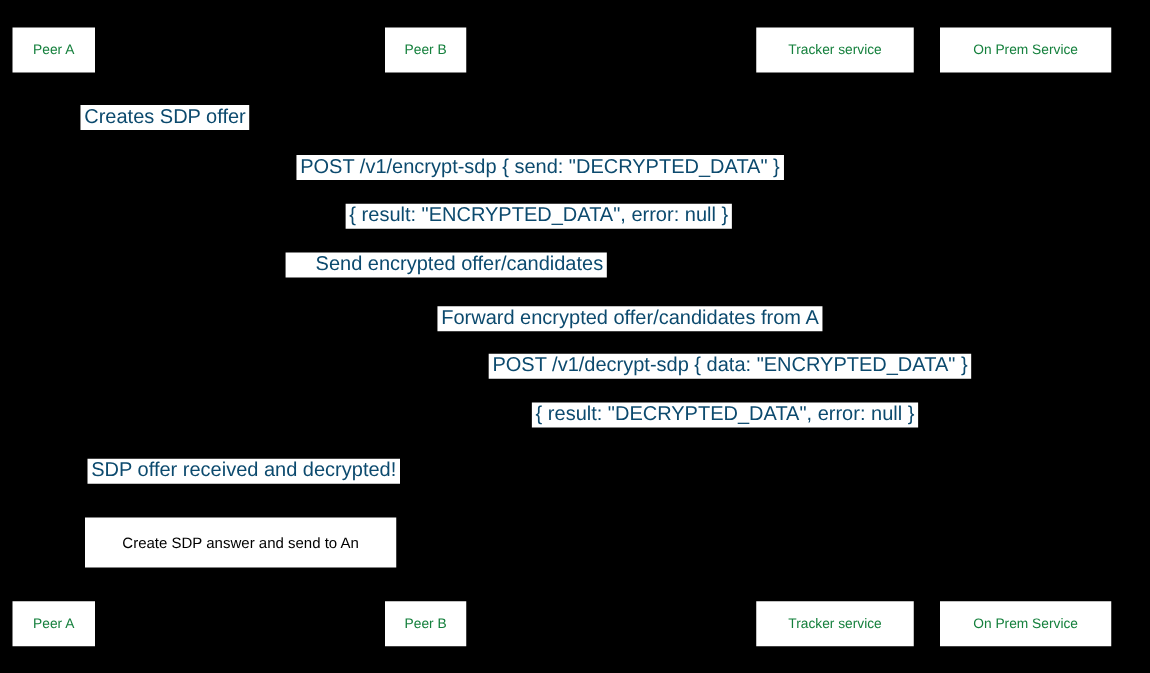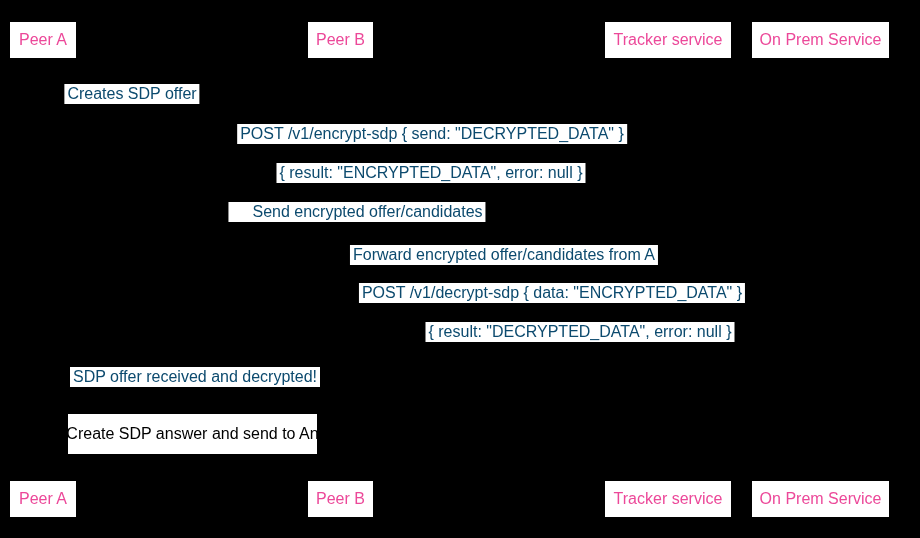--- a/index.html
+++ b/index.html
@@ -14,43 +14,43 @@
     overflow: hidden;
   }
   #diagram {
     position: relative;
     width: 920px;
     height: 538px;
   }
   .actor {
     position: absolute;
     background: #ffffff;
-    color: #ec4899;
+    color: #15803d;
     display: flex;
     align-items: center;
     justify-content: center;
-    font-size: 16px;
+    font-size: 11px;
     white-space: nowrap;
     box-sizing: border-box;
   }
   .msg {
     position: absolute;
     background: #ffffff;
     color: #0c4a6e;
     font-size: 16px;
     line-height: 20px;
     padding: 0 3px;
     white-space: nowrap;
     transform: translate(-50%, -50%);
   }
   .note {
     position: absolute;
     background: #ffffff;
     color: #000000;
-    font-size: 16px;
+    font-size: 12px;
     line-height: 20px;
     text-align: center;
     display: flex;
     flex-direction: column;
     align-items: center;
     justify-content: center;
     box-sizing: border-box;
   }
   .note-line {
     white-space: nowrap;
@@ -66,19 +66,19 @@
     <div class="actor" style="left: 752px; top: 22px; width: 137px; height: 36px;">On Prem Service</div>
     <div class="actor" style="left: 10px; top: 481px; width: 66px; height: 36px;">Peer A</div>
     <div class="actor" style="left: 308px; top: 481px; width: 65px; height: 36px;">Peer B</div>
     <div class="actor" style="left: 605px; top: 481px; width: 126px; height: 36px;">Tracker service</div>
     <div class="actor" style="left: 752px; top: 481px; width: 137px; height: 36px;">On Prem Service</div>
     <div class="msg" style="left: 132px; top: 94px;">Creates SDP offer</div>
     <div class="msg" style="left: 432px; top: 134px;">POST /v1/encrypt-sdp { send: "DECRYPTED_DATA" }</div>
     <div class="msg" style="left: 431px; top: 173px;">{ result: "ENCRYPTED_DATA", error: null }</div>
     <div class="msg" style="left: 357px; top: 212px; padding-left: 24px;">Send encrypted offer/candidates</div>
     <div class="msg" style="left: 504px; top: 255px;">Forward encrypted offer/candidates from A</div>
-    <div class="msg" style="left: 552px; top: 293px;">POST /v1/decrypt-sdp { data: "ENCRYPTED_DATA" }</div>
+    <div class="msg" style="left: 584px; top: 293px;">POST /v1/decrypt-sdp { data: "ENCRYPTED_DATA" }</div>
     <div class="msg" style="left: 580px; top: 332px;">{ result: "DECRYPTED_DATA", error: null }</div>
     <div class="msg" style="left: 195px; top: 377px;">SDP offer received and decrypted!</div>
     <div class="note" style="left: 68px; top: 414px; width: 249px; height: 40px;">
       <div class="note-line">Create SDP answer and send to An</div>
     </div>
   </div>
 
 </body></html>

